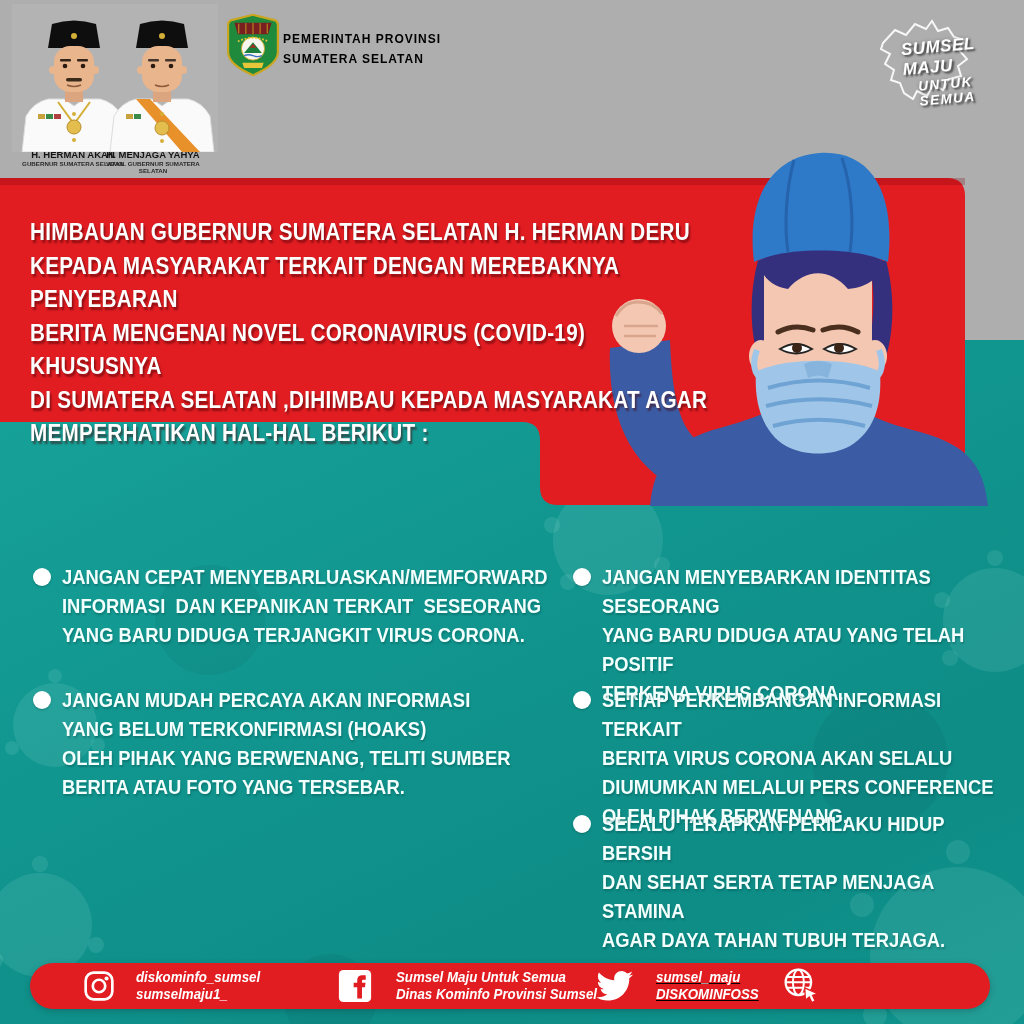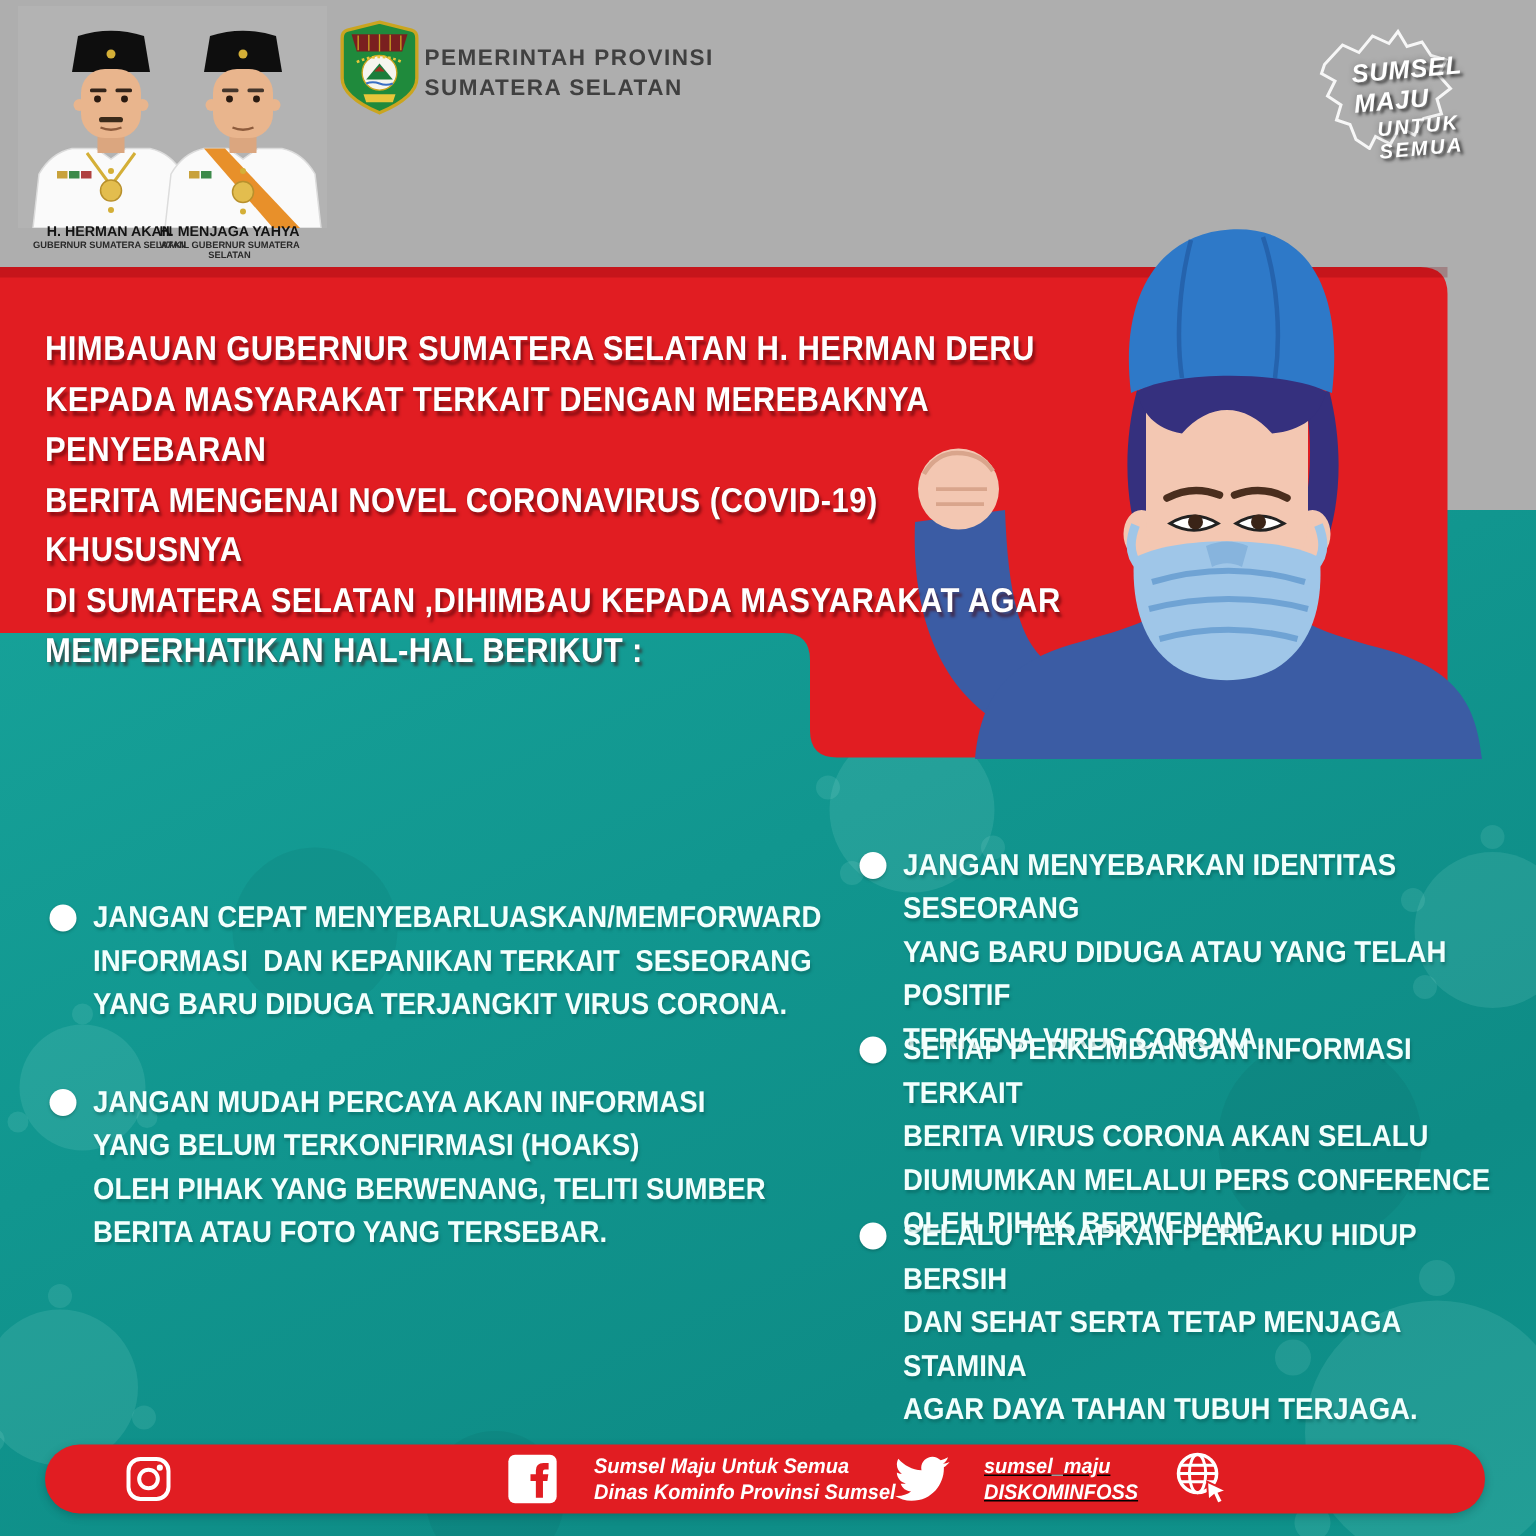--- a/index.html
+++ b/index.html
@@ -12,40 +12,40 @@
     background:linear-gradient(155deg,#17a39a 0%,#11968f 40%,#0e8c86 75%,#0f938c 100%);}
   .deco,.redblock{left:0;top:0;width:1024px;height:1024px;pointer-events:none;}
   
   .officials-svg{left:12px;top:4px;}
   .off-label{text-align:center;color:#141414;}
   .off-name{font-size:9.5px;font-weight:700;line-height:10px;letter-spacing:0;}
   .off-title{font-size:6.2px;font-weight:700;line-height:7px;color:#2a2a2a;}
   .off1{left:13px;top:150px;width:120px;}
   .off2{left:92px;top:150px;width:122px;}
   .seal-svg{left:226px;top:13px;}
-  .gov-name{left:283px;top:29px;font-size:15px;line-height:20px;font-weight:700;
-    color:#404040;letter-spacing:1px;}
+  .gov-name{left:283px;top:29px;font-size:12px;line-height:20px;font-weight:700;
+    color:#000000;letter-spacing:1px;}
   .slogan-wrap{left:845px;top:5px;width:175px;height:130px;}
   .slogan-text{left:58px;top:30px;color:#fff;font-style:italic;font-weight:700;
     transform:rotate(-5deg);text-shadow:2px 2px 2px rgba(0,0,0,.55),0 0 4px rgba(0,0,0,.25);}
   .slogan-l1{font-size:17px;letter-spacing:.5px;}
   .slogan-l2{font-size:13.5px;letter-spacing:1.5px;margin-left:14px;}
   
   .headline{left:30px;top:216px;width:760px;color:#fff;font-weight:700;
     font-size:23px;line-height:33.5px;letter-spacing:.3px;z-index:6;
     text-shadow:2px 3px 2px rgba(70,0,5,.5),0 0 1px rgba(70,0,5,.35);
     transform:scaleX(.9);transform-origin:left top;}
   
   .bullet{display:flex;z-index:5;}
   .bullet .dot{width:18px;height:18px;border-radius:50%;background:#fff;flex:none;
     margin-top:5px;margin-right:11px;box-shadow:0 1px 2px rgba(0,60,55,.35);}
   .bullet .btxt{color:#f2fffd;font-weight:700;font-size:20px;line-height:29px;
     text-shadow:1px 2px 2px rgba(0,70,65,.35);
     transform:scaleX(.92);transform-origin:left top;}
-  .colL{left:33px;width:560px;margin-top:35px;}
+  .colL{left:33px;width:560px;}
   .colR{left:573px;width:470px;}
   .b1{top:563px;}.b2{top:686px;}.b3{top:810px;}
   
   .footer-pill{left:30px;top:963px;width:960px;height:46px;background:#e11d22;
     border-radius:25px;z-index:6;box-shadow:0 2px 6px rgba(0,40,38,.25);}
   .fitem{position:absolute;top:0;height:46px;display:flex;align-items:center;}
   .ftxt{color:#fff;font-weight:700;font-style:italic;font-size:14px;line-height:17px;
     transform:scaleX(.95);transform-origin:left center;}
   .fi-ig{left:53px;}  .ft-ig{left:106px;}
   .fi-fb{left:308px;} .ft-fb{left:366px;}
@@ -282,20 +282,24 @@
   </div>
 
   <div class="abs footer-pill">
     <div class="fitem fi-ig">
       <svg width="32" height="32" viewBox="0 0 36 36">
         <rect x="3" y="3" width="30" height="30" rx="9" fill="none" stroke="#fff" stroke-width="3"></rect>
         <circle cx="18" cy="18" r="7" fill="none" stroke="#fff" stroke-width="3"></circle>
         <circle cx="26.5" cy="9.5" r="2.3" fill="#fff"></circle>
       </svg>
     </div>
+    <div class="fitem ft-ig">
+        <div class="ftxt ml">diskominfo_sumsel
+sumselmaju1_</div>
+      </div>
 
     <div class="fitem fi-fb">
       <svg width="34" height="34" viewBox="0 0 38 38">
         <rect x="1" y="1" width="36" height="36" rx="5" fill="#fff"></rect>
         <path d="M21.5 33 V20.5 H17.5 V15.5 H21.5 V12.6 Q21.5 7 27.2 7 H31 V12 H28.2
                  Q26.8 12 26.8 13.6 V15.5 H30.8 L30.1 20.5 H26.8 V33 Z" fill="#e11d22"></path>
       </svg>
     </div>
     <div class="fitem ft-fb">
         <div class="ftxt ml">Sumsel Maju Untuk Semua

